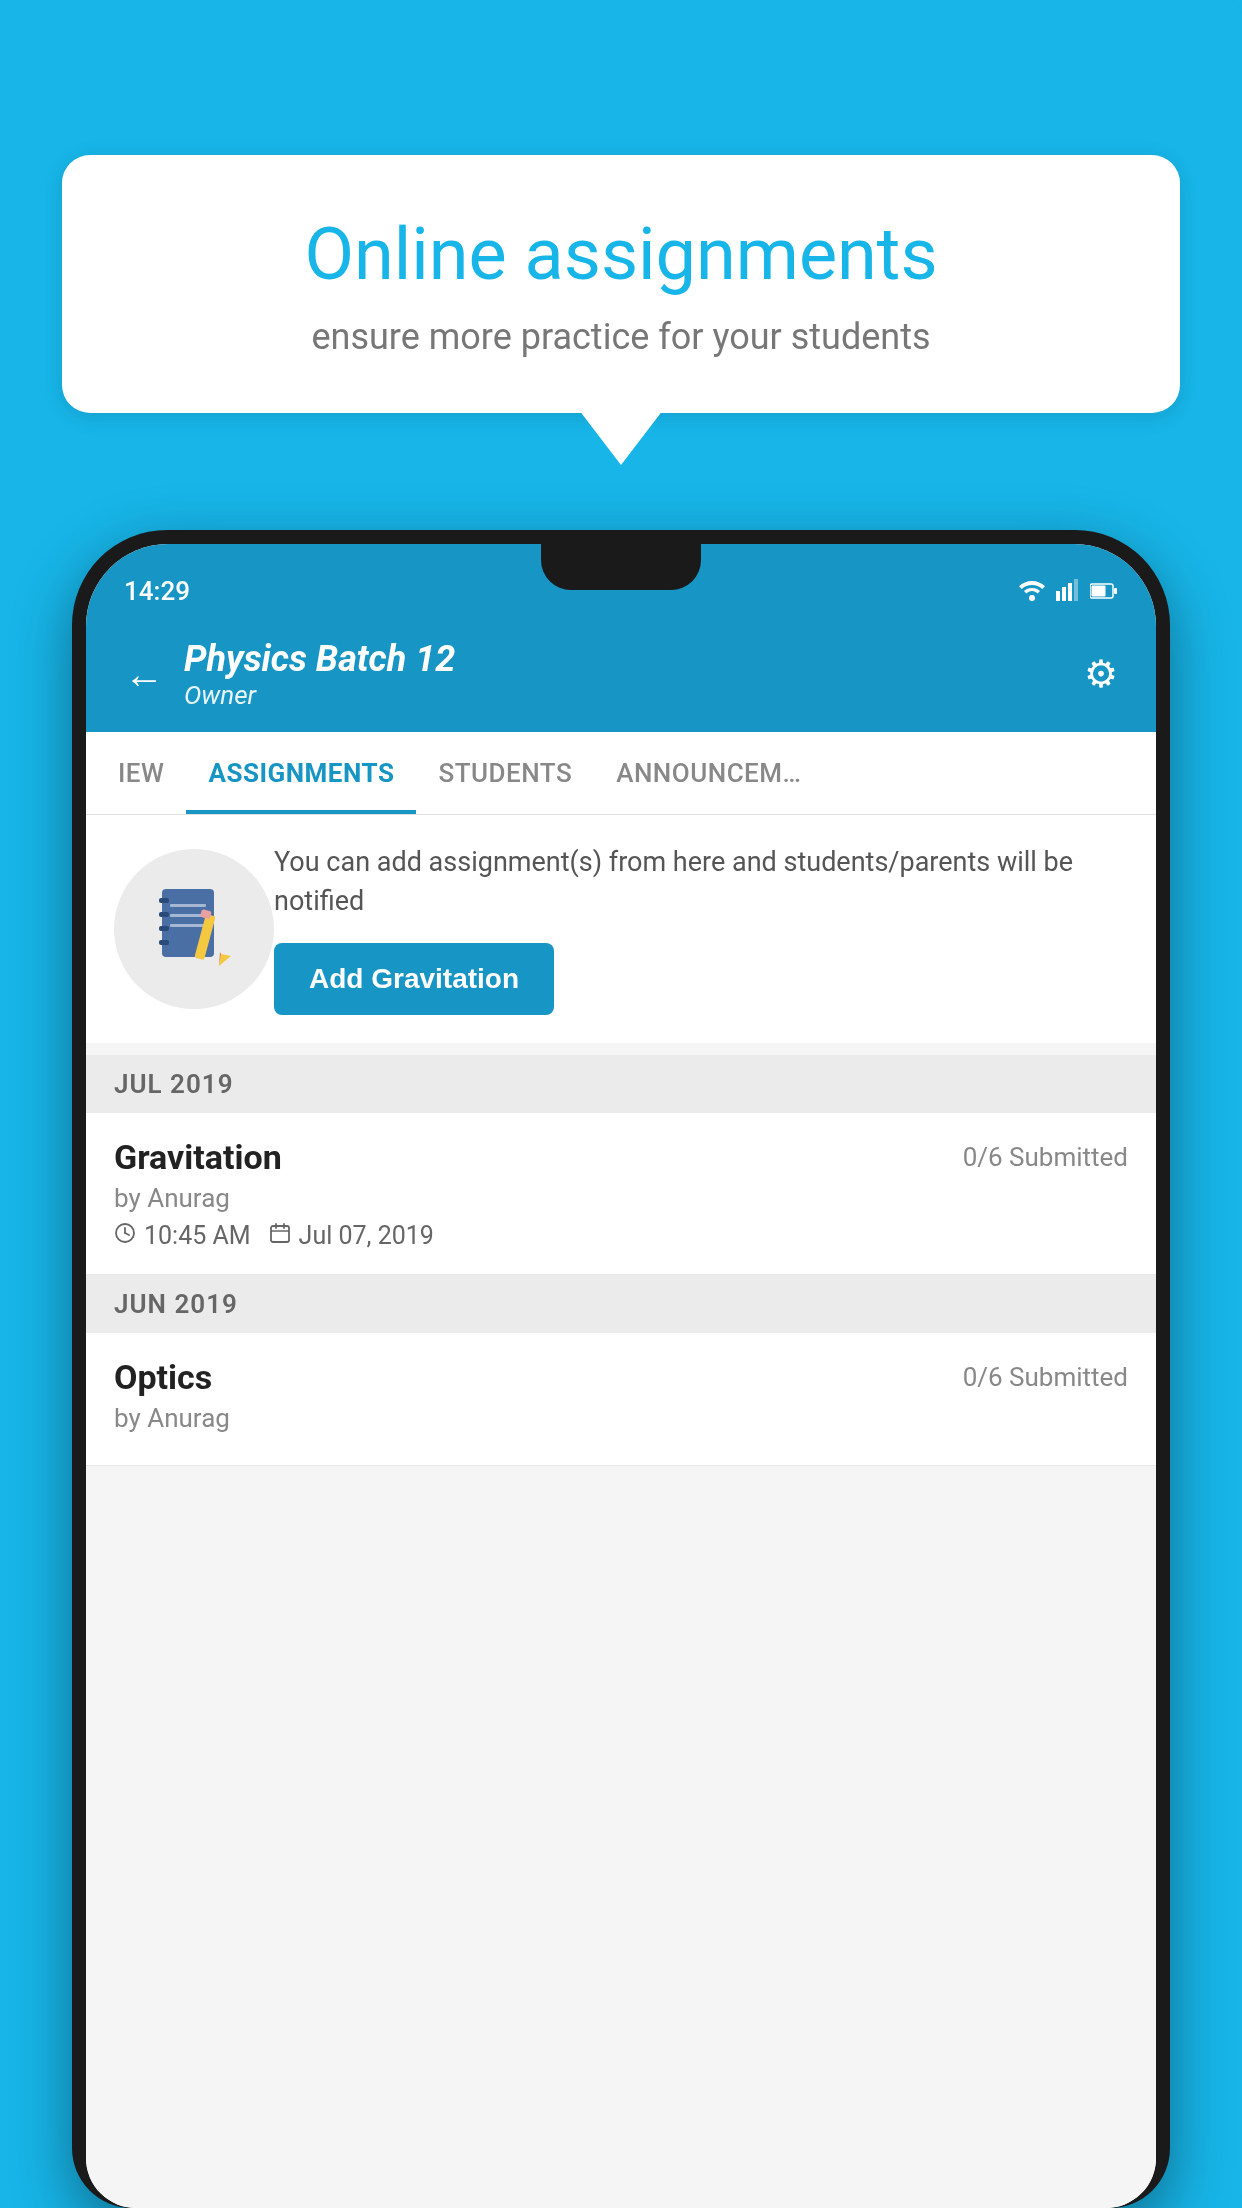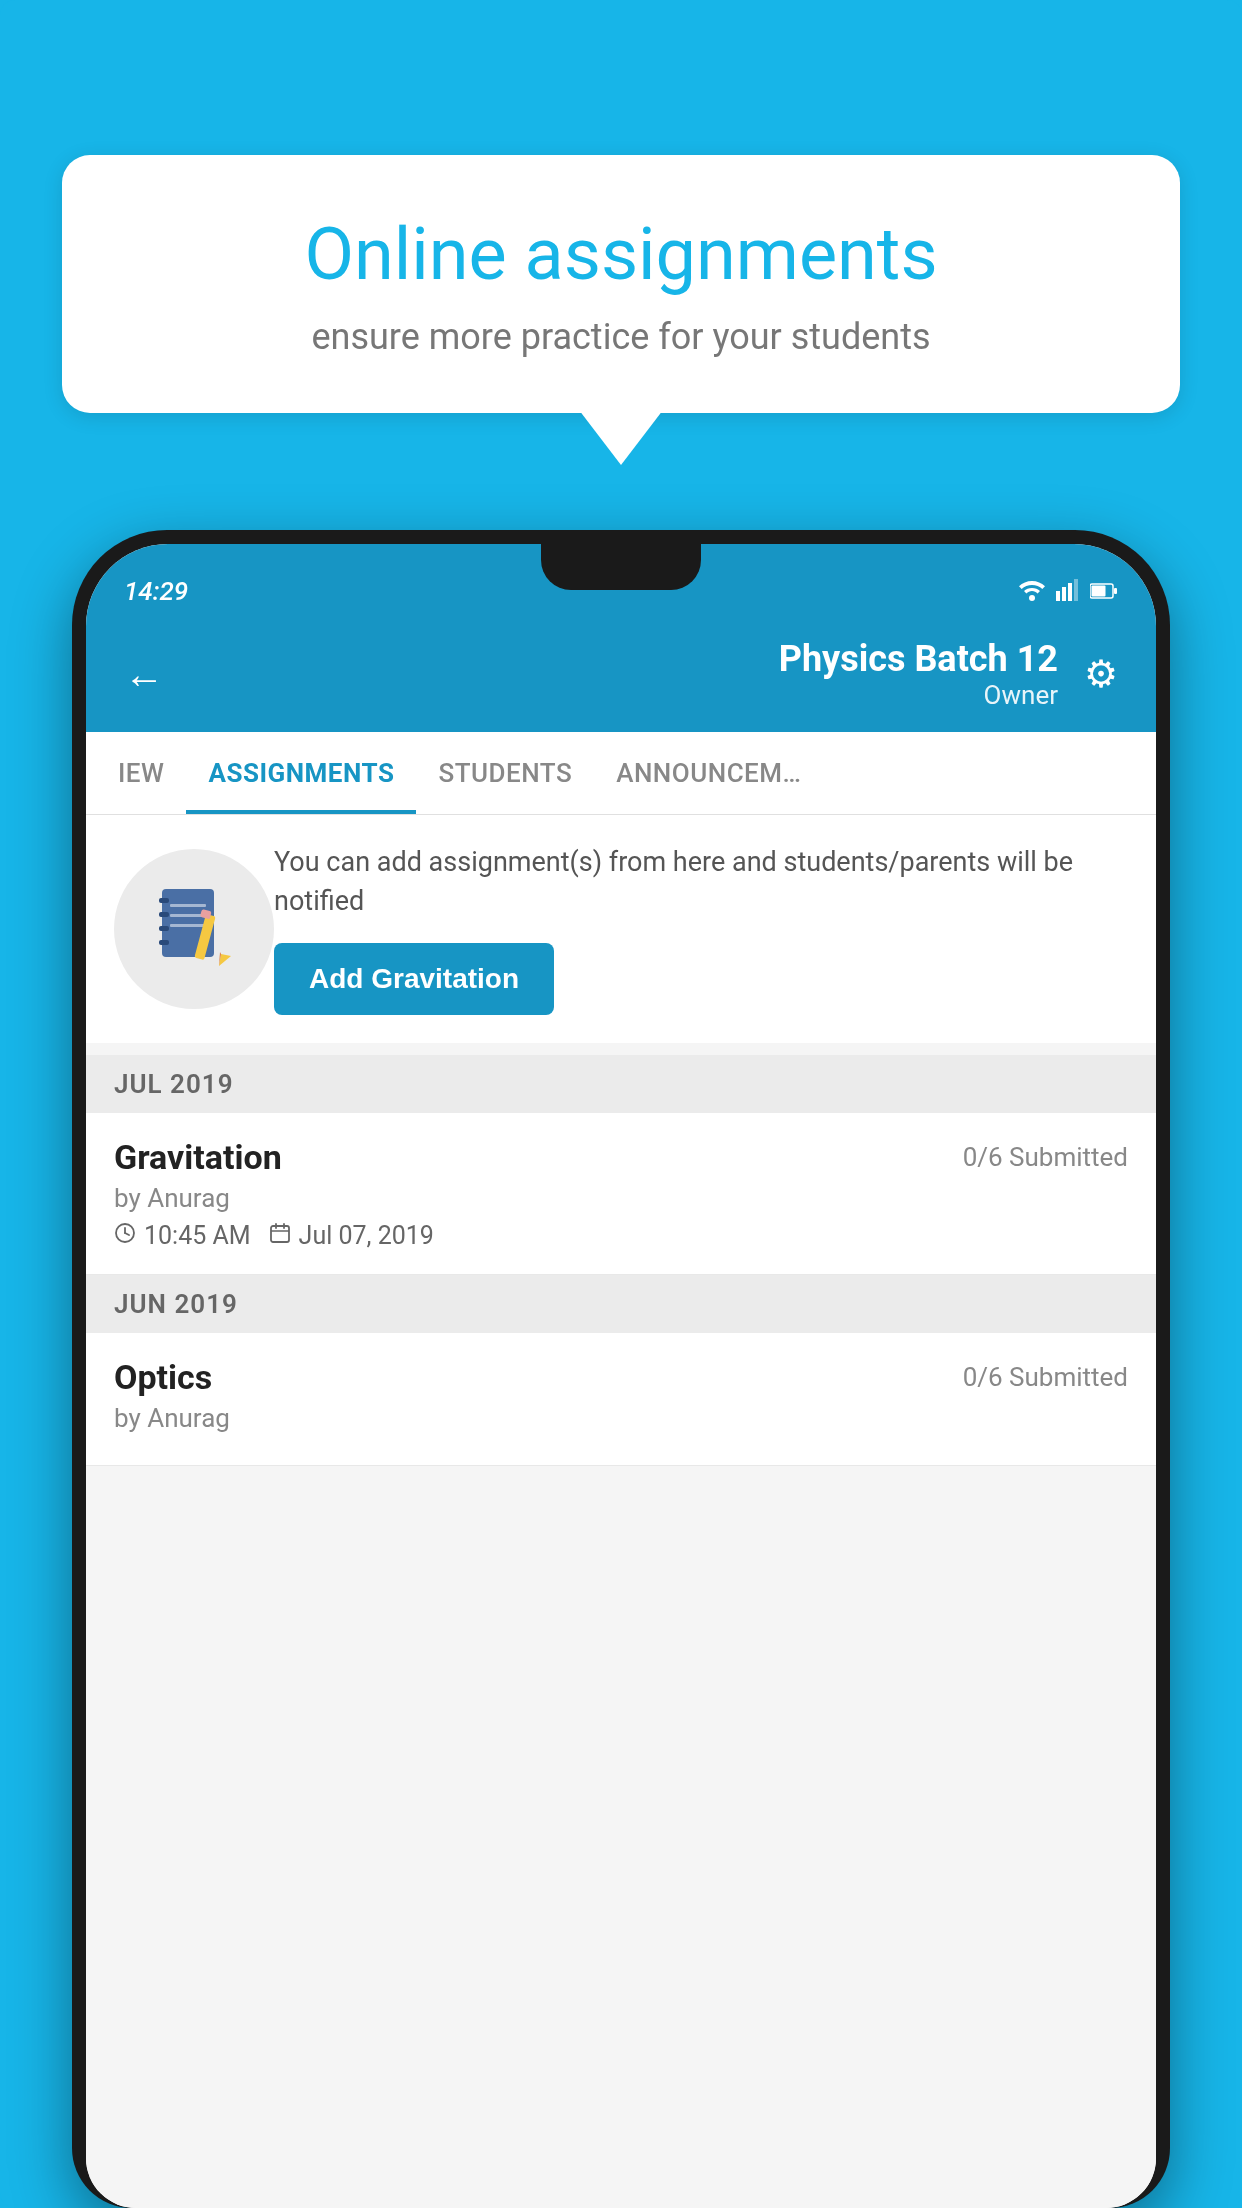--- a/index.html
+++ b/index.html
@@ -90,21 +90,20 @@
     
     .status-bar {
       background: #1795c4;
       height: 72px;
       display: flex;
       align-items: flex-end;
       justify-content: space-between;
       padding: 0 38px 10px 38px;
       position: relative;
       z-index: 10;
-      font-style: italic;
     }
     .status-time {
       color: white;
       font-size: 26px;
       font-weight: 500;
     }
     .status-icons {
       display: flex;
       align-items: center;
       gap: 10px;
@@ -122,22 +121,23 @@
       align-items: center;
       justify-content: space-between;
     }
     .header-back {
       color: white;
       font-size: 40px;
       cursor: pointer;
       width: 60px;
     }
     .header-center {
-      text-align: right;
+      text-align: left;
       flex: 1;
+      font-style: italic;
     }
     .header-title {
       color: white;
       font-size: 36px;
       font-weight: 700;
     }
     .header-subtitle {
       color: rgba(255,255,255,0.9);
       font-size: 26px;
       font-weight: 400;

